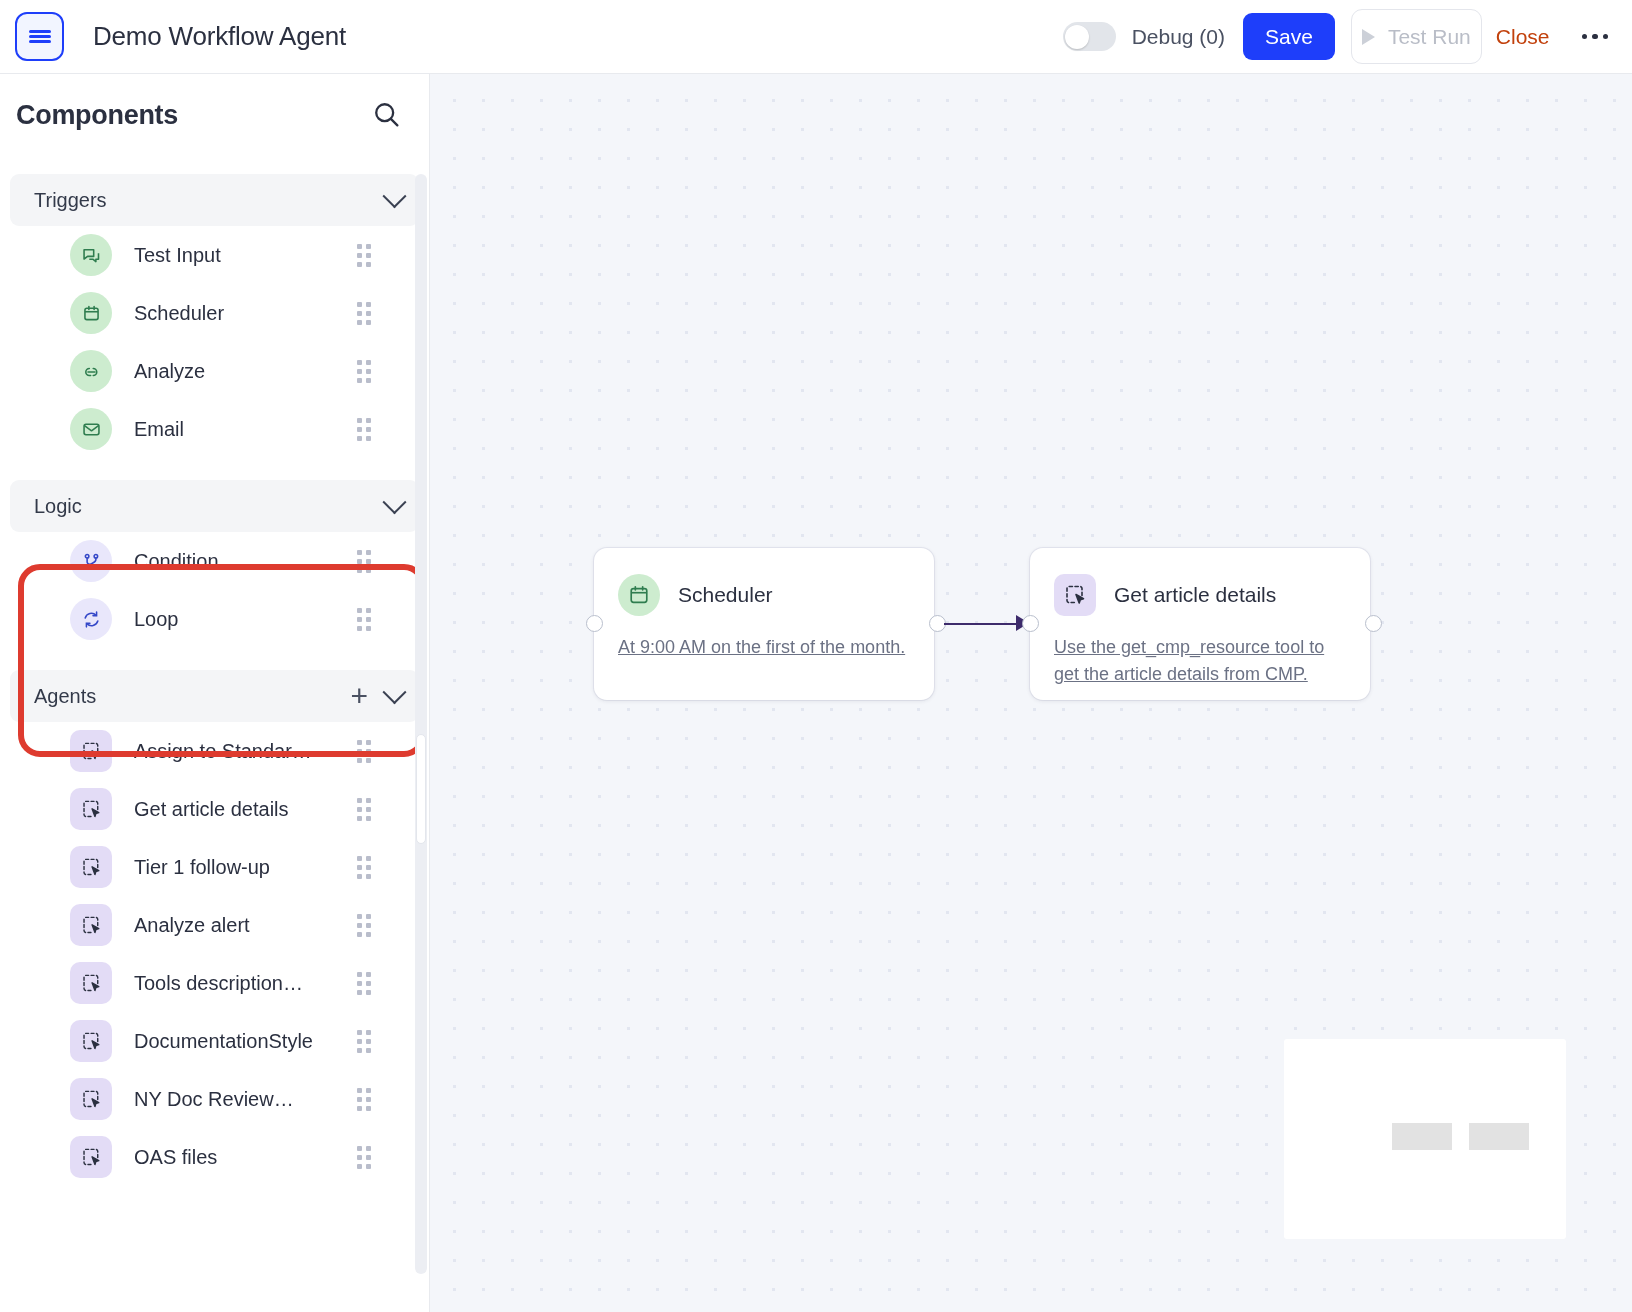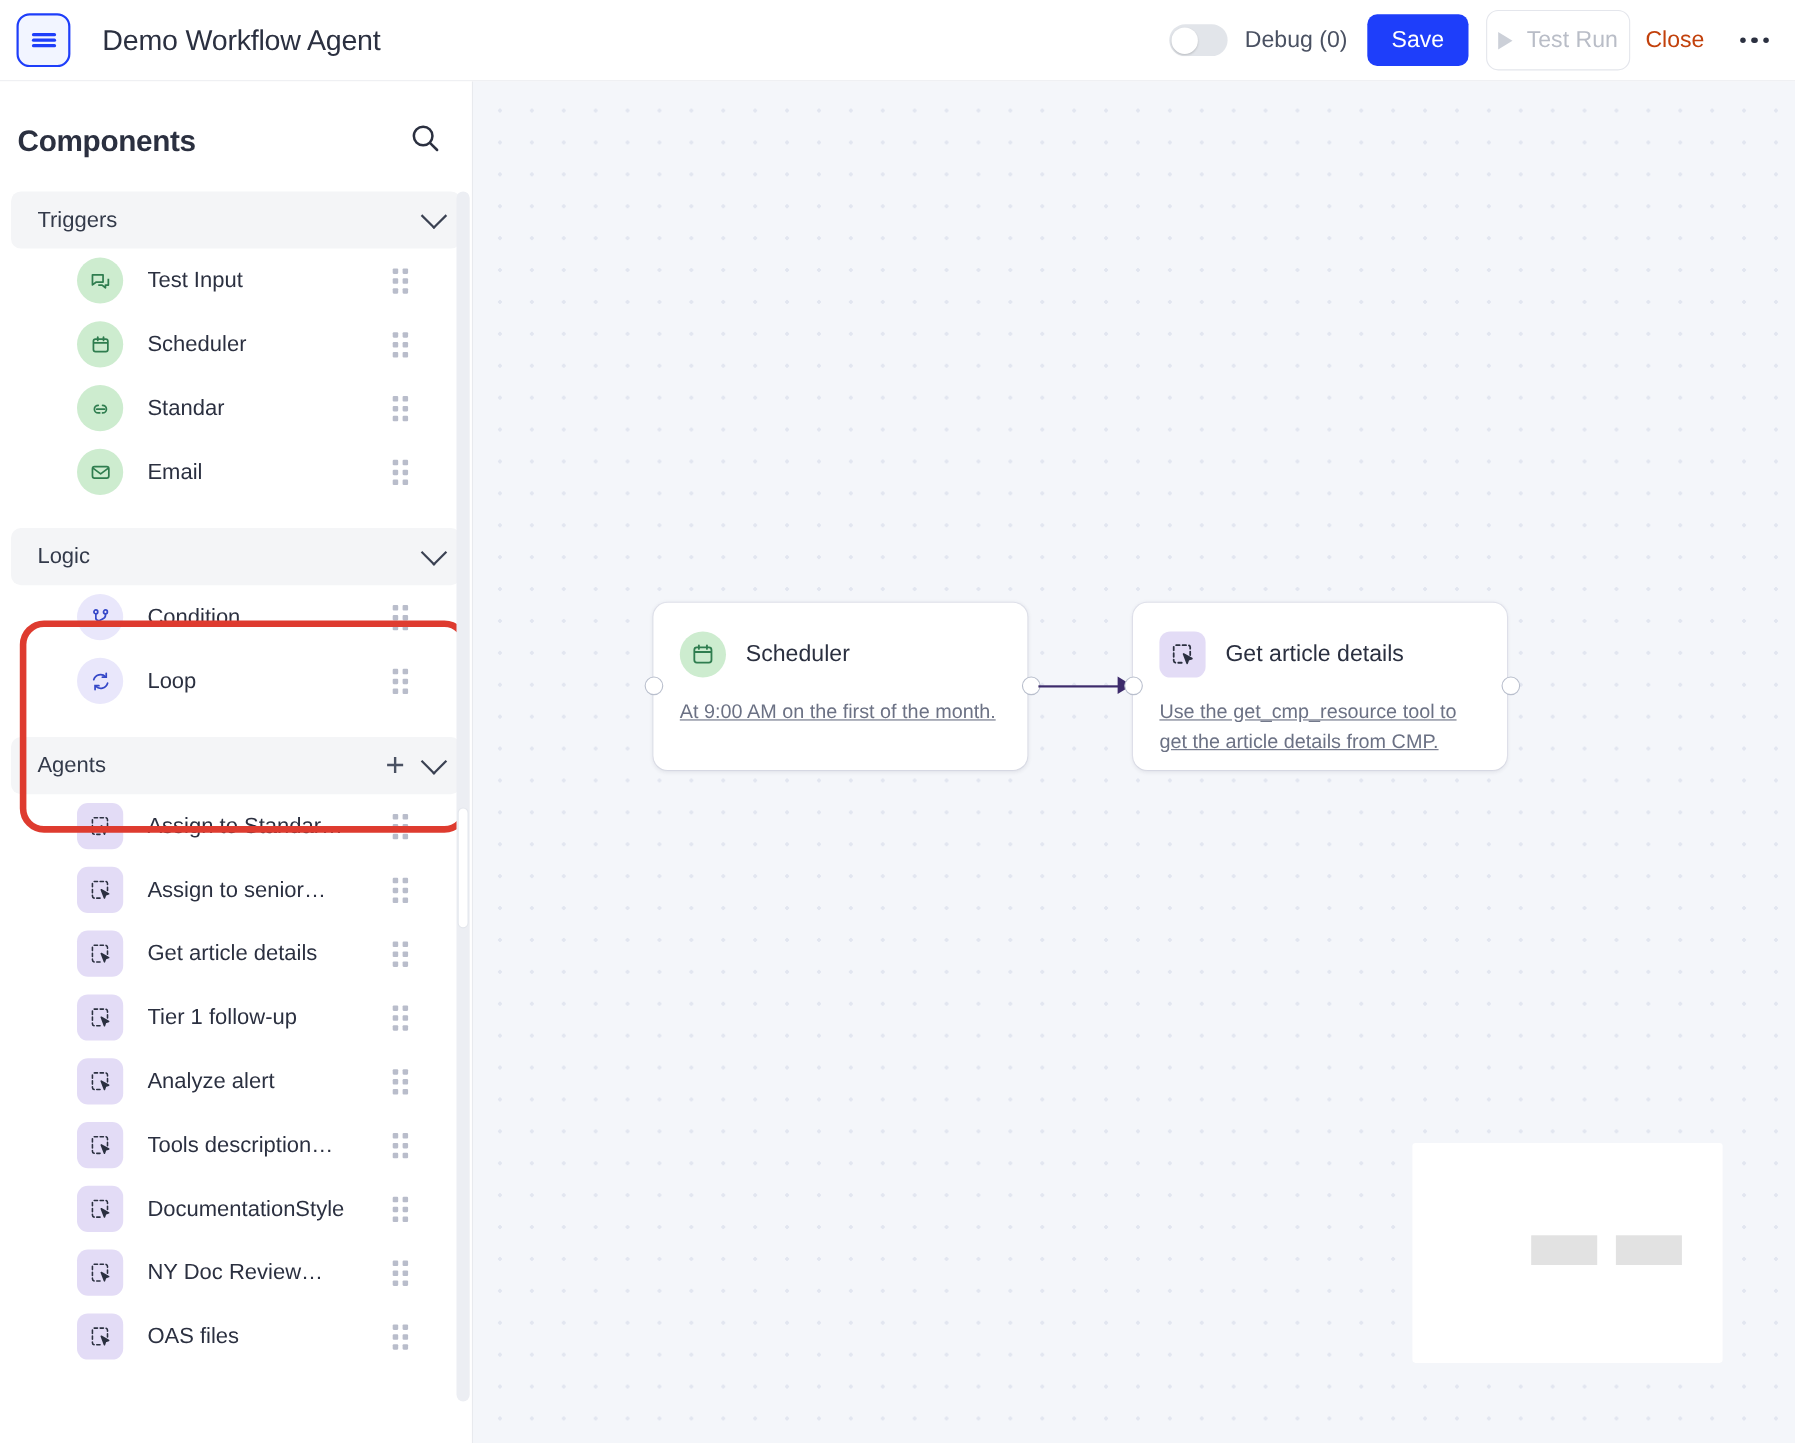--- a/index.html
+++ b/index.html
@@ -59,21 +59,21 @@
   }
   .more-btn { margin-left: 32px; margin-right: 24px; display: flex; gap: 5px; cursor: pointer; }
   .more-btn span { width: 5.5px; height: 5.5px; border-radius: 50%; background: #2b3040; }
 
   
   .sidebar {
     position: absolute; top: 74px; left: 0; width: 430px; height: 1238px;
     background: #fff; border-right: 1px solid #e8eaee; overflow: hidden;
   }
   .sidebar-head {
-    display: flex; align-items: center; justify-content: space-between;
+    display: flex; justify-content: space-between;
     padding: 26px 28px 0 16px; height: 82px;
   }
   .sidebar-title { font-size: 27px; font-weight: bold; color: #2b3040; letter-spacing: -0.3px; }
   .search-icon { cursor: pointer; }
 
   .section-header {
     margin: 0 10px; height: 52px; background: #f4f5f7; border-radius: 9px;
     display: flex; align-items: center; padding: 0 16px 0 24px; cursor: pointer;
   }
   .section-title { font-size: 20px; color: #333a4a; }
@@ -241,21 +241,21 @@
           </div>
         </div>
         <div class="comp-item">
           <div class="comp-icon-circle green-bg">
             <svg width="21" height="21" viewBox="0 0 24 24" stroke="#2f7d4f" stroke-width="1.8" fill="none" stroke-linecap="round">
         <path d="M9.5 8.5a4 4 0 1 0 0 8h1.5"></path>
               <path d="M14 8.5a4 4 0 1 1 0 8"></path>
               <path d="M8 12.5h8"></path>
             </svg>
           </div>
-          <div class="comp-label">Standar</div>
+          <div class="comp-label">Analyze</div>
           <div class="drag-dots">
             <i></i>
             <i></i>
             <i></i>
             <i></i>
             <i></i>
             <i></i>
           </div>
         </div>
         <div class="comp-item">
@@ -328,37 +328,20 @@
           </div>
         </div>
         <div class="comp-item">
           <div class="comp-icon-square purple-sq">
             <svg width="23" height="23" viewBox="0 0 24 24" fill="none" stroke="#2b3040" stroke-width="1.5">
         <path d="M18.5 12V5.5a2 2 0 0 0-2-2H6.2a2 2 0 0 0-2 2v11.8a2 2 0 0 0 2 2h5.6" stroke-linecap="round" stroke-dasharray="3.1 2.5"></path>
         <path d="M12.6 11.3l7 3.9-3 1-1 3z" fill="#2b3040" stroke-linejoin="round"></path>
             </svg>
           </div>
           <div class="comp-label">Assign to Standar…</div>
-          <div class="drag-dots">
-            <i></i>
-            <i></i>
-            <i></i>
-            <i></i>
-            <i></i>
-            <i></i>
-          </div>
-        </div>
-        <div class="comp-item">
-          <div class="comp-icon-square purple-sq">
-            <svg width="23" height="23" viewBox="0 0 24 24" fill="none" stroke="#2b3040" stroke-width="1.5">
-        <path d="M18.5 12V5.5a2 2 0 0 0-2-2H6.2a2 2 0 0 0-2 2v11.8a2 2 0 0 0 2 2h5.6" stroke-linecap="round" stroke-dasharray="3.1 2.5"></path>
-        <path d="M12.6 11.3l7 3.9-3 1-1 3z" fill="#2b3040" stroke-linejoin="round"></path>
-            </svg>
-          </div>
-          <div class="comp-label">Assign to senior…</div>
           <div class="drag-dots">
             <i></i>
             <i></i>
             <i></i>
             <i></i>
             <i></i>
             <i></i>
           </div>
         </div>
         <div class="comp-item">

